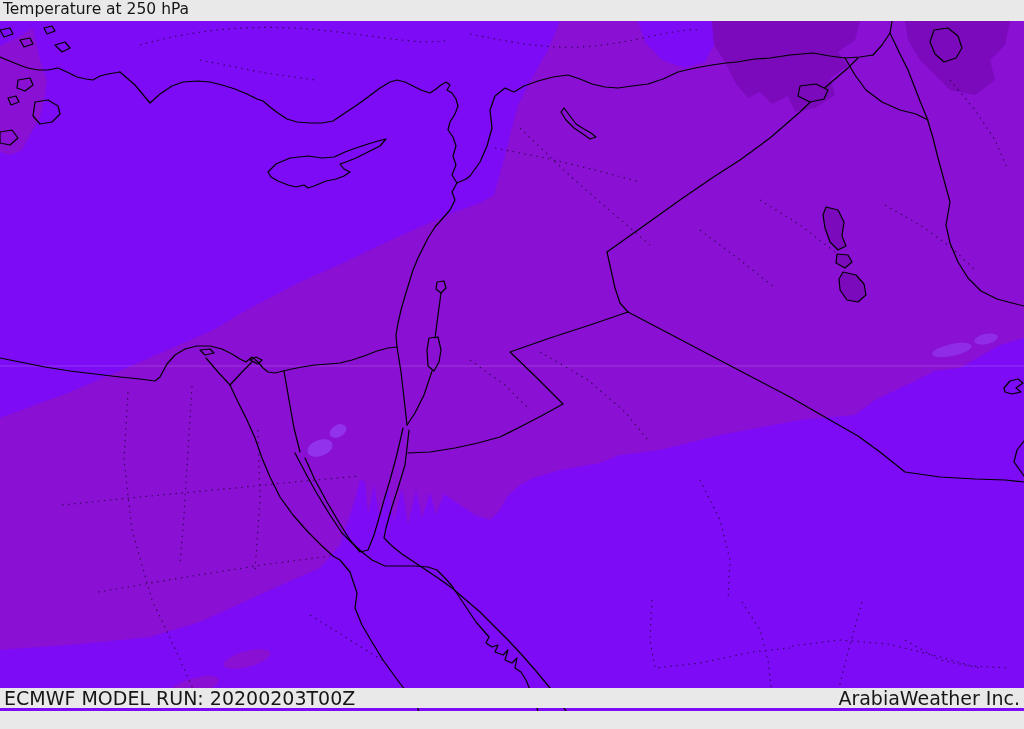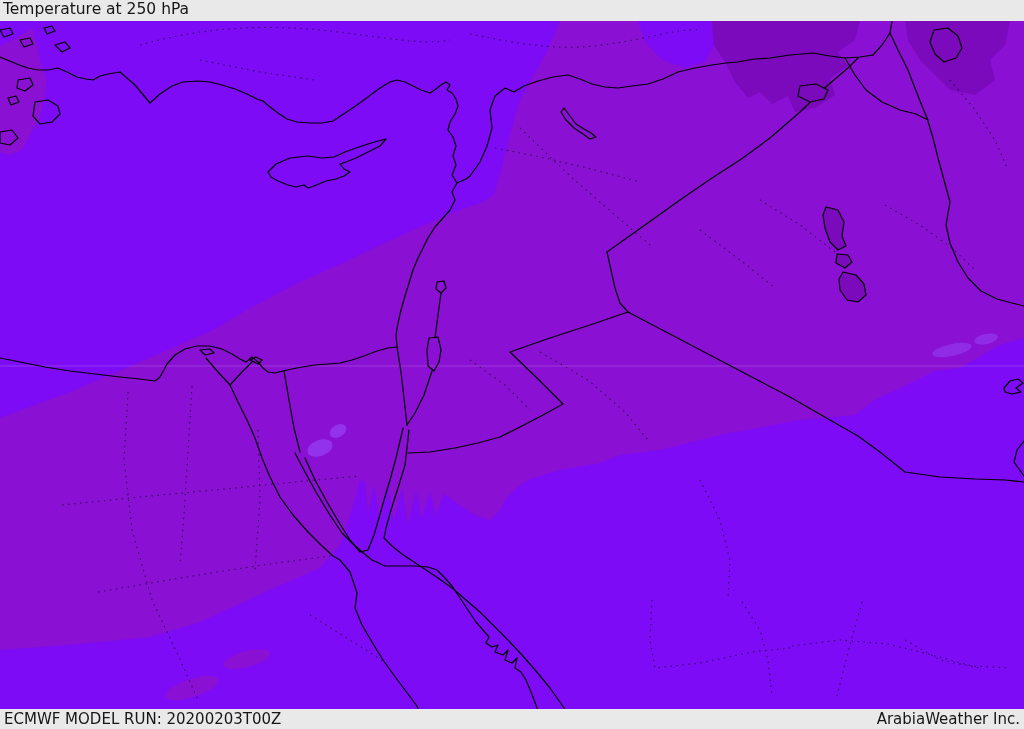--- a/index.html
+++ b/index.html
@@ -7,21 +7,21 @@
     position:relative;width:1024px;height:729px;overflow:hidden;
     font-family:"DejaVu Sans","Liberation Sans",sans-serif;
     background:#e9e9e9;
   }
   .bar{
     position:absolute;left:0;width:1024px;background:#e9e9e9;
     display:flex;justify-content:space-between;align-items:center;
     color:#161616;box-sizing:border-box;
   }
   .bar.top{top:0;height:21px;font-size:15.5px;padding:0 3px 2px 3px;}
-  .bar.bottom{top:709px;height:20px;font-size:15px;padding:0 4px;}
+  .bar.bottom{top:688px;height:20px;font-size:19px;padding:0 4px;}
   .bar span{white-space:nowrap;line-height:1;}
   .mapwrap{position:absolute;top:21px;left:0;width:1024px;height:690px;}
   svg{display:block;}
 </style>
 </head>
 <body>
 
 <div class="screen">
 
   <div class="mapwrap">

